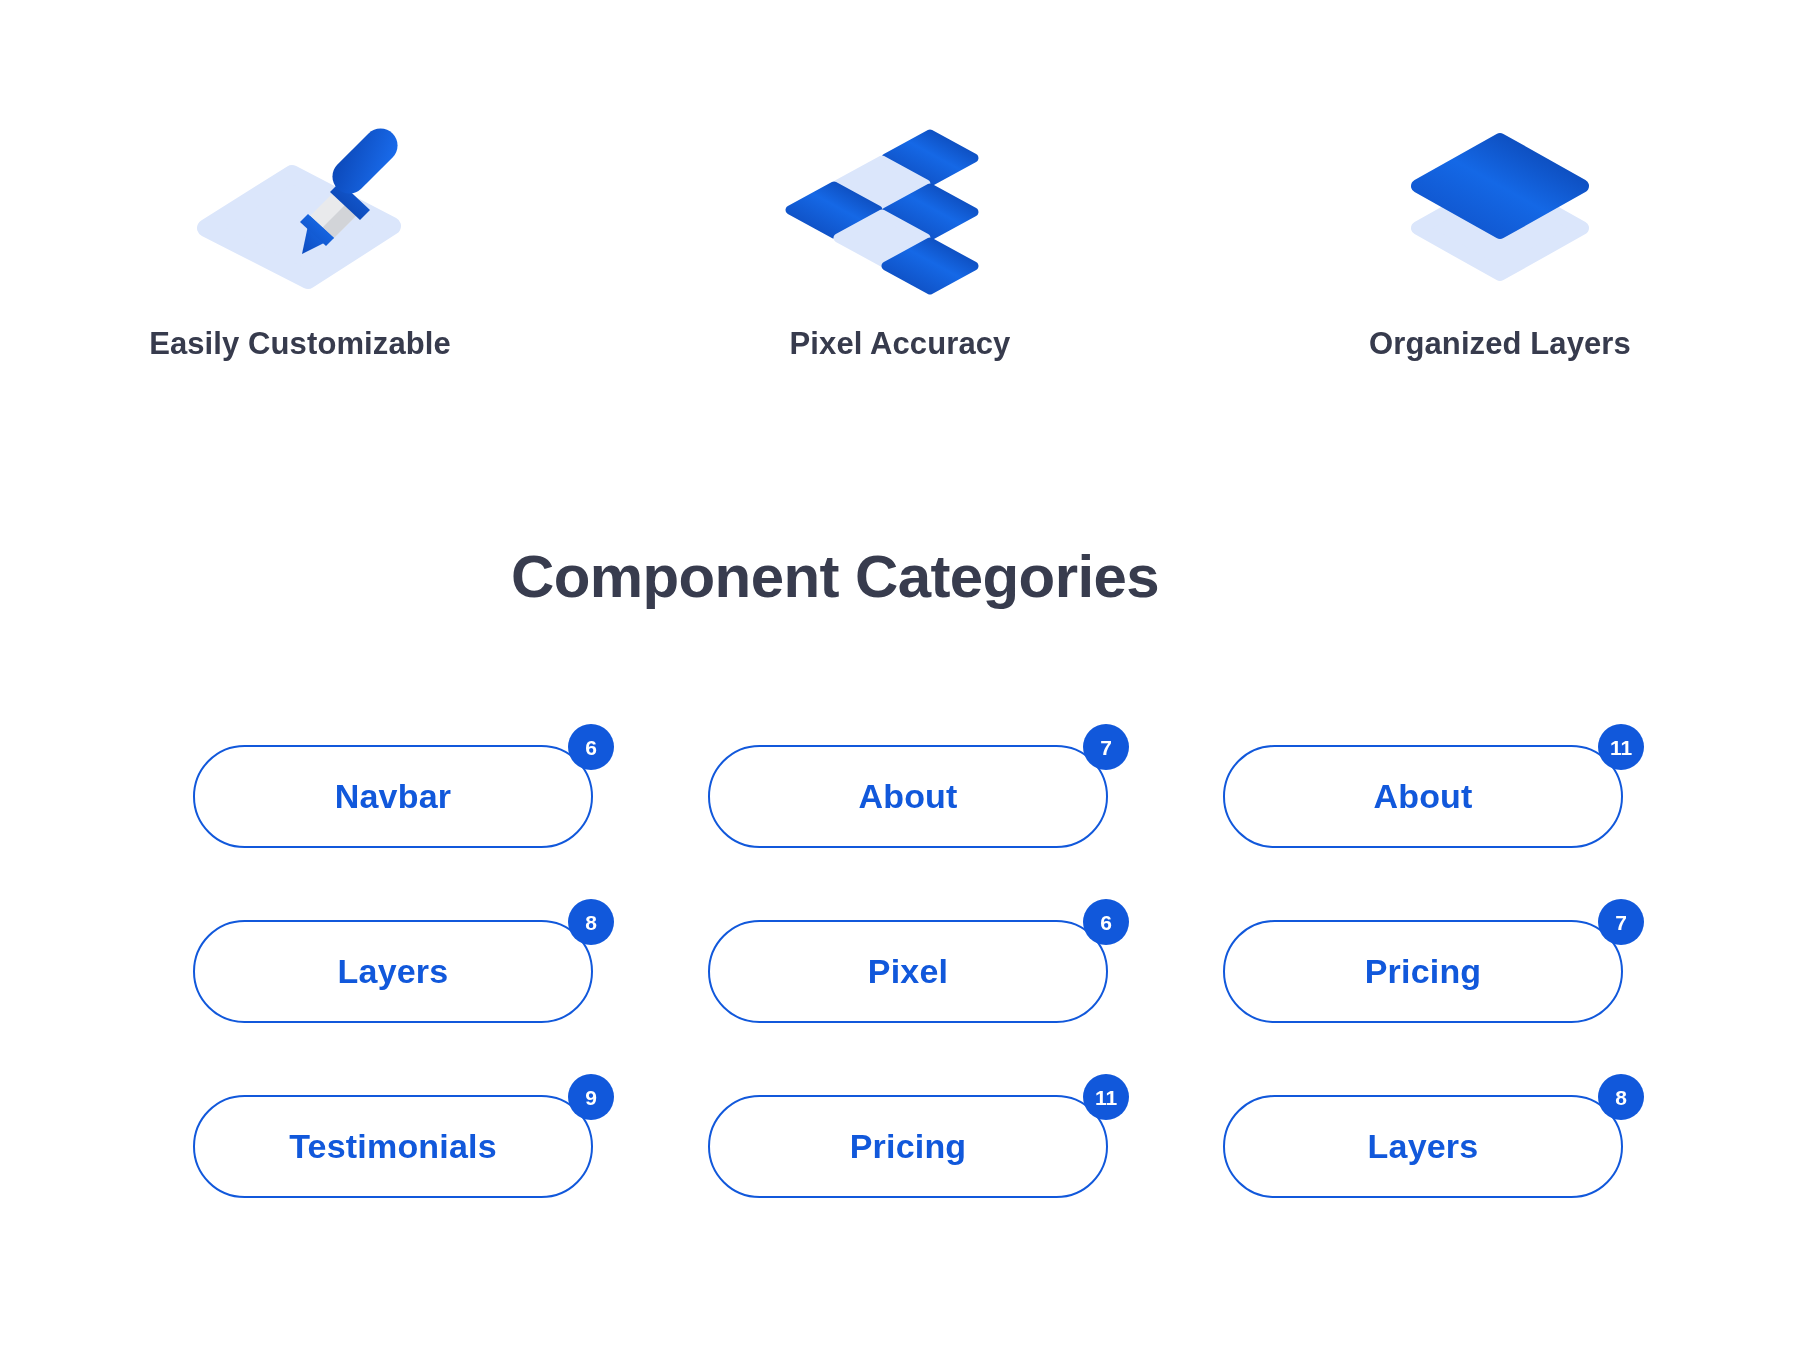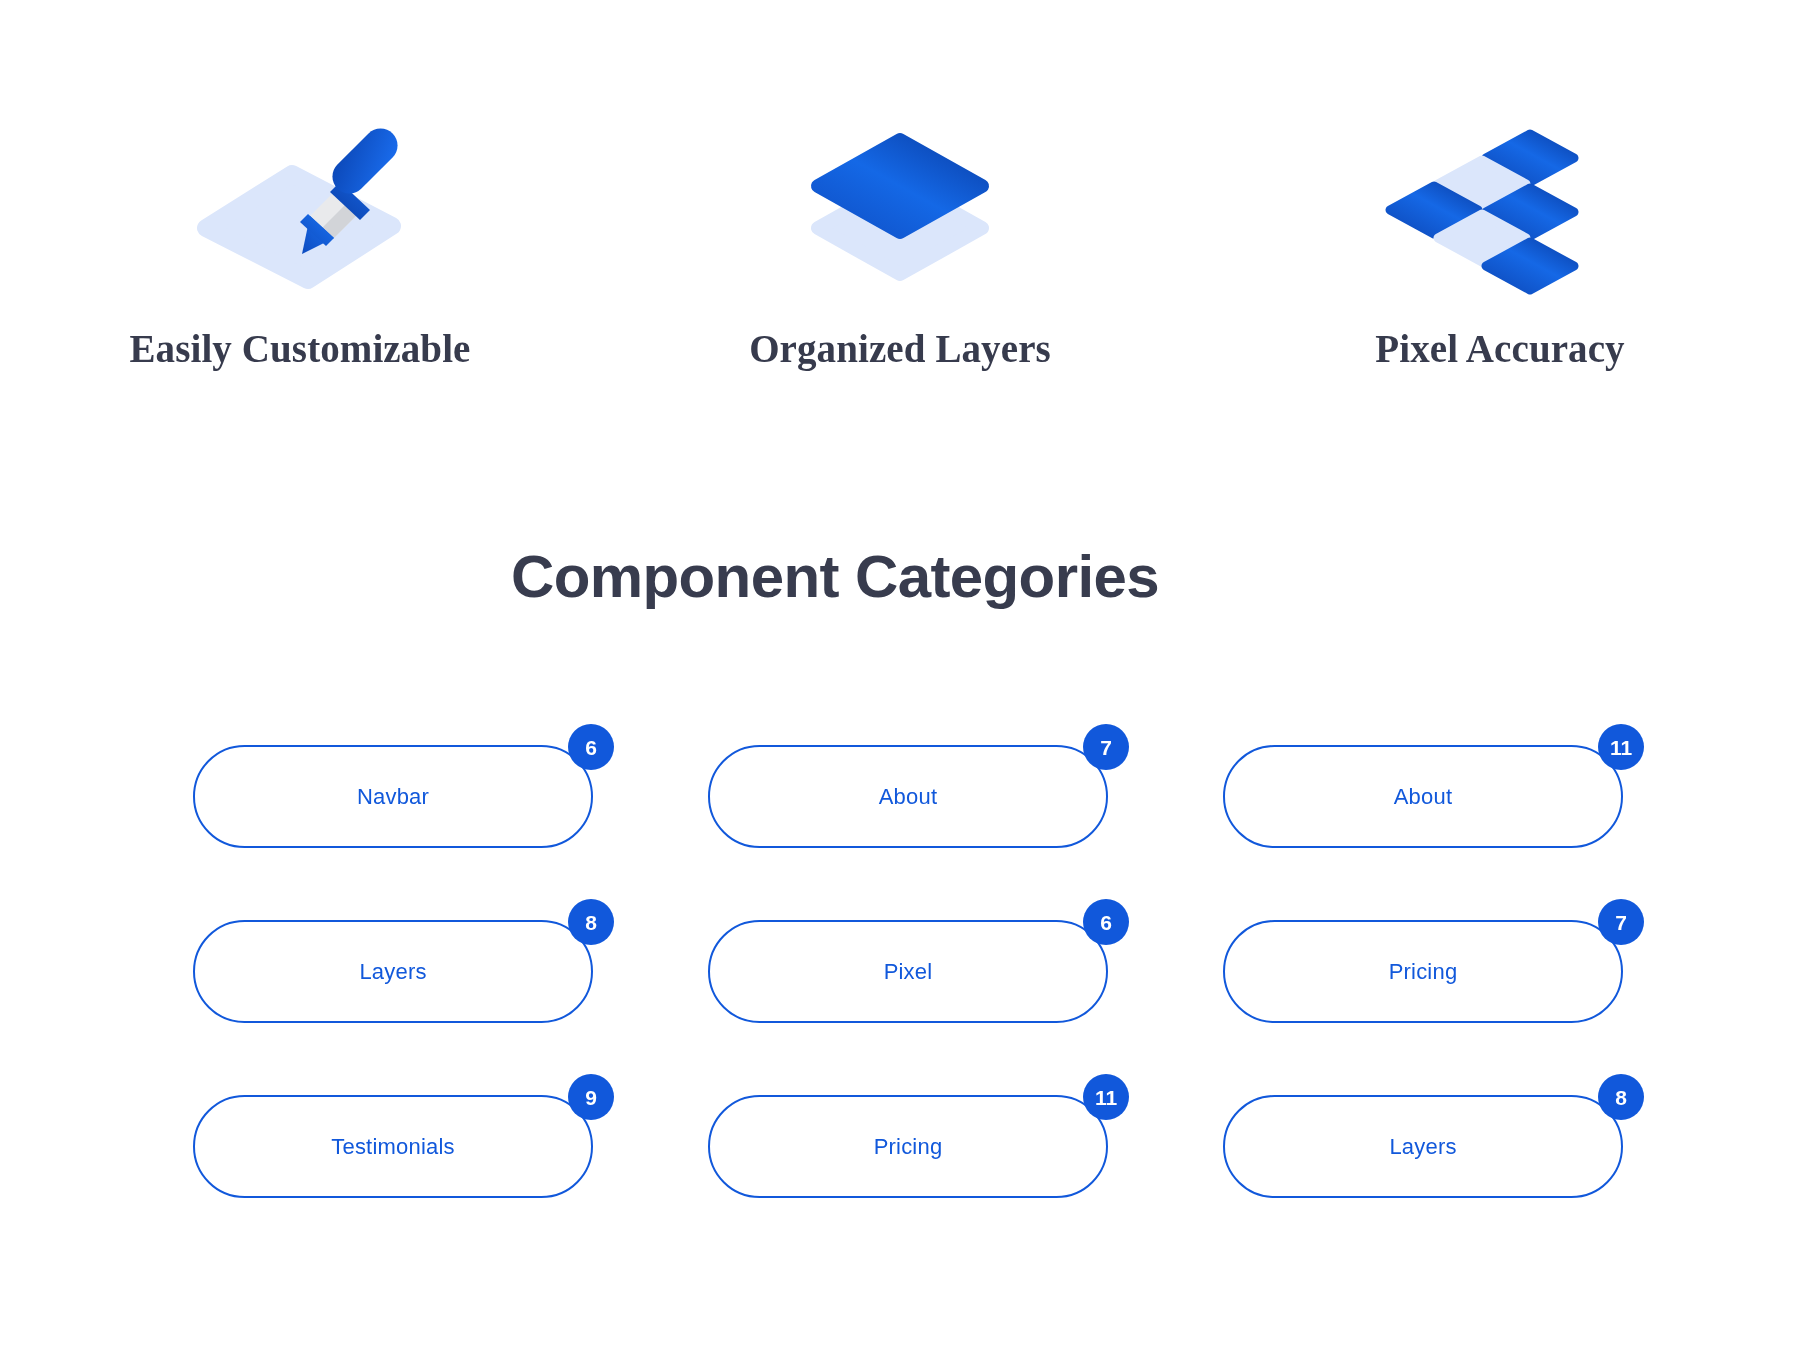--- a/index.html
+++ b/index.html
@@ -13,22 +13,22 @@
 
   
   .features {
     position:absolute; top:104px; left:0; width:1800px;
     display:grid; grid-template-columns:repeat(3,1fr);
   }
   .feature { display:flex; flex-direction:column; align-items:center; }
   .feature-art { width:260px; height:200px; display:block; }
   .feature-label {
     margin-top:22px;
-    font-size:39px; font-weight:700; letter-spacing:.1px;
-    color:#373b4d; white-space:nowrap;font-family:Liberation Serif, serif;
+    font-size:31px; font-weight:700; letter-spacing:.1px;
+    color:#373b4d; white-space:nowrap;
   }
 
   
   .section-title {
     position:absolute; top:542px; left:0; width:1670px;
     text-align:center;
     font-size:60px; font-weight:800; letter-spacing:-.6px;
     color:#383c4e;
   }
 
@@ -45,21 +45,21 @@
   .cat-pill {
     position:relative;
     width:400px; height:103px;
     border:2.4px solid #1158db;
     border-radius:52px;
     background:#ffffff;
     display:flex; align-items:center; justify-content:center;
     cursor:pointer;
   }
   .cat-label {
-    font-size:22px; font-weight:400; letter-spacing:.2px;
+    font-size:34px; font-weight:700; letter-spacing:.2px;
     color:#1158db; white-space:nowrap;
   }
   .cat-badge {
     position:absolute; top:-23px; right:-23px;
     width:46px; height:46px; border-radius:50%;
     background:#1158db;
     display:flex; align-items:center; justify-content:center;
     color:#ffffff; font-size:21px; font-weight:700;
     line-height:1;
   }
@@ -99,58 +99,58 @@
         <path d="M170 78 L200 106 L190 116 L160 88 Z" fill="url(#gCollar)"></path>
 
         <rect x="178" y="18" width="34" height="78" rx="17" transform="rotate(45 195 57)" fill="url(#gBulb)"></rect>
       </svg>
       <div class="feature-label">Easily Customizable</div>
     </div>
 
     <div class="feature">
       <svg class="feature-art" viewBox="0 0 260 200">
         <defs>
+          <linearGradient id="gPix" x1="0" y1="1" x2="1" y2="0">
+            <stop offset="0" stop-color="#0d48b8"></stop>
+              <stop offset=".55" stop-color="#1568e6"></stop>
+              <stop offset="1" stop-color="#0a3fa8"></stop>
+          </linearGradient>
+        </defs>
+        <g stroke-linejoin="round" stroke-width="9">
+
+          <path d="M160 30 L204 54 L160 78 L116 54 Z" fill="url(#gPix)" stroke="url(#gPix)"></path>
+
+          <path d="M112 56 L156 80 L112 104 L68 80 Z" fill="#dbe6fb" stroke="#dbe6fb"></path>
+
+          <path d="M160 84 L204 108 L160 132 L116 108 Z" fill="url(#gPix)" stroke="url(#gPix)"></path>
+
+          <path d="M64 82 L108 106 L64 130 L20 106 Z" fill="url(#gPix)" stroke="url(#gPix)"></path>
+
+          <path d="M112 110 L156 134 L112 158 L68 134 Z" fill="#dbe6fb" stroke="#dbe6fb"></path>
+
+          <path d="M160 138 L204 162 L160 186 L116 162 Z" fill="url(#gPix)" stroke="url(#gPix)"></path>
+        </g>
+      </svg>
+      <div class="feature-label">Pixel Accuracy</div>
+    </div>
+
+    <div class="feature">
+      <svg class="feature-art" viewBox="0 0 260 200">
+        <defs>
           <linearGradient id="gLayer" x1="0" y1="1" x2="1" y2="0">
             <stop offset="0" stop-color="#0f4fc5"></stop>
               <stop offset=".5" stop-color="#1468e6"></stop>
               <stop offset="1" stop-color="#0a3fa8"></stop>
           </linearGradient>
         </defs>
         <path d="M130 78 L212 124 L130 170 L48 124 Z" fill="#dbe6fb" stroke="#dbe6fb" stroke-width="14" stroke-linejoin="round"></path>
         <path d="M130 36 L212 82 L130 128 L48 82 Z" fill="url(#gLayer)" stroke="url(#gLayer)" stroke-width="14" stroke-linejoin="round"></path>
       </svg>
       <div class="feature-label">Organized Layers</div>
     </div>
-
-    <div class="feature">
-      <svg class="feature-art" viewBox="0 0 260 200">
-        <defs>
-          <linearGradient id="gPix" x1="0" y1="1" x2="1" y2="0">
-            <stop offset="0" stop-color="#0d48b8"></stop>
-              <stop offset=".55" stop-color="#1568e6"></stop>
-              <stop offset="1" stop-color="#0a3fa8"></stop>
-          </linearGradient>
-        </defs>
-        <g stroke-linejoin="round" stroke-width="9">
-
-          <path d="M160 30 L204 54 L160 78 L116 54 Z" fill="url(#gPix)" stroke="url(#gPix)"></path>
-
-          <path d="M112 56 L156 80 L112 104 L68 80 Z" fill="#dbe6fb" stroke="#dbe6fb"></path>
-
-          <path d="M160 84 L204 108 L160 132 L116 108 Z" fill="url(#gPix)" stroke="url(#gPix)"></path>
-
-          <path d="M64 82 L108 106 L64 130 L20 106 Z" fill="url(#gPix)" stroke="url(#gPix)"></path>
-
-          <path d="M112 110 L156 134 L112 158 L68 134 Z" fill="#dbe6fb" stroke="#dbe6fb"></path>
-
-          <path d="M160 138 L204 162 L160 186 L116 162 Z" fill="url(#gPix)" stroke="url(#gPix)"></path>
-        </g>
-      </svg>
-      <div class="feature-label">Pixel Accuracy</div>
-    </div>
   </div>
 
   <h1 class="section-title">Component Categories</h1>
 
   <div class="cat-grid">
 
     <div class="cat-pill">
       <span class="cat-label">Navbar</span>
       <span class="cat-badge">6</span>
     </div>

